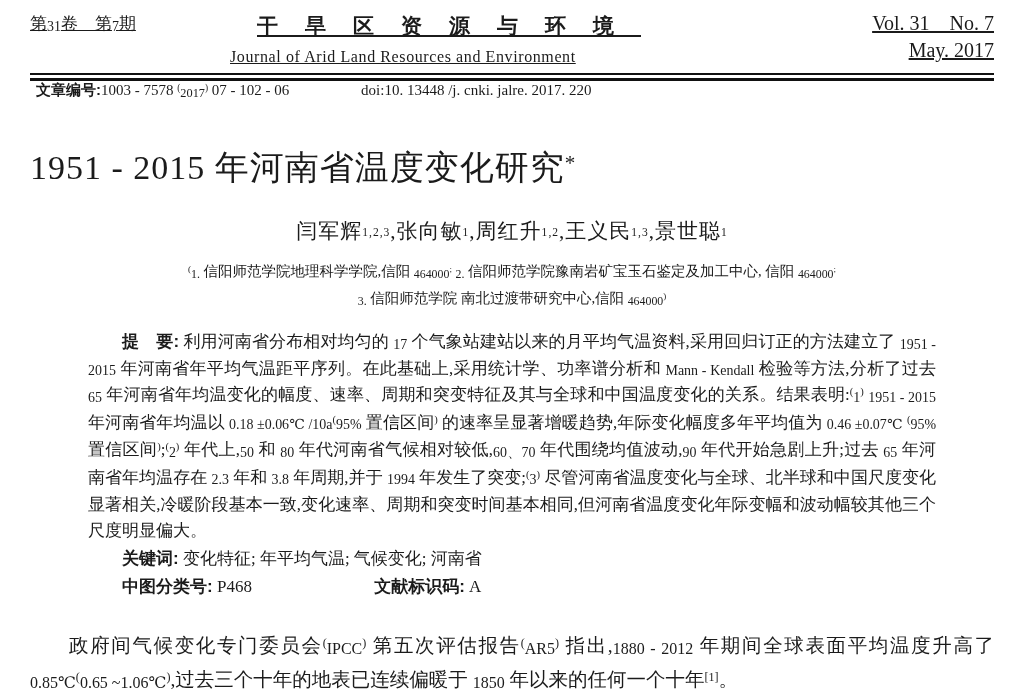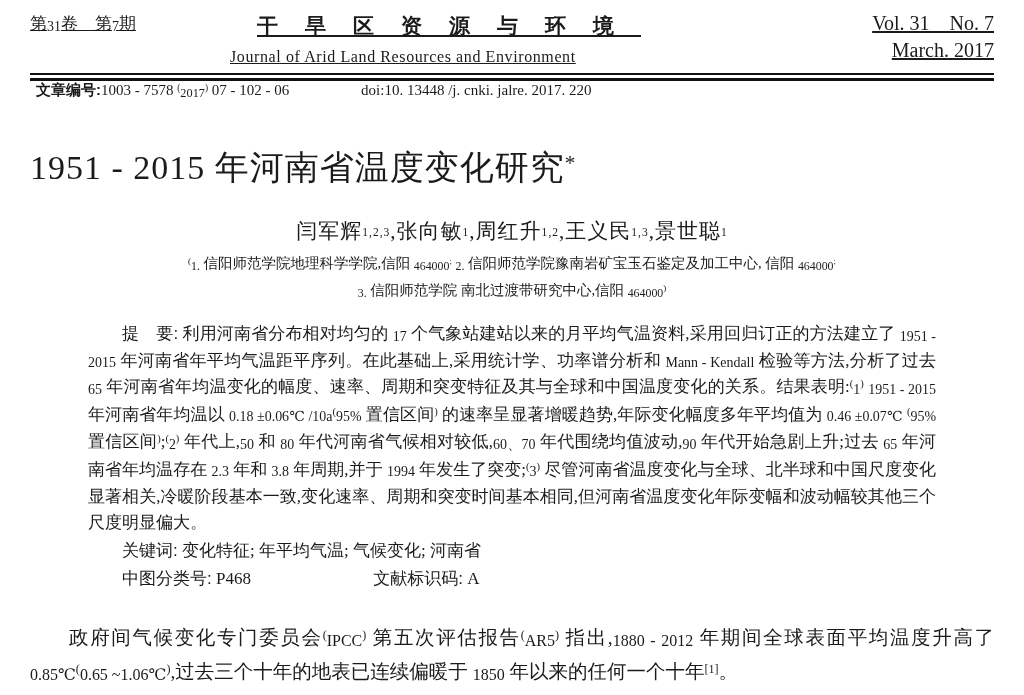--- a/index.html
+++ b/index.html
@@ -27,25 +27,25 @@
 
   .double-rule{margin-top:7px;height:3px;border-top:2px solid #111;border-bottom:3px solid #111;}
 
   
   .meta-row{font-size:15px;padding-left:6px;}
   .meta-doi{margin-left:68px;}
 
   
   .title{font-size:34px;font-weight:400;text-align:left;margin:45px 0 0 0;letter-spacing:1px;}
   .authors{font-size:21px;text-align:center;margin-top:26px;letter-spacing:1px;}
-  .affil{font-size:14.5px;text-align:center;margin-top:6px;line-height:25px;}
+  .affil{font-size:14.5px;text-align:center;margin-top:14px;line-height:25px;}
 
   
   .abstract{margin:16px 28px 0 28px;padding:0 30px;font-size:17px;line-height:25.5px;text-align:justify;text-indent:2em;}
-  .lbl{font-weight:400;font-family:"Liberation Sans","DejaVu Sans",sans-serif;}
+  .lbl{font-weight:700;font-family:"Liberation Sans","DejaVu Sans",sans-serif;}
   .kw-row{margin:3px 28px 0 28px;padding:0 30px 0 calc(30px + 2em);font-size:17px;line-height:26px;}
   .clc-row{margin:2px 28px 0 28px;padding:0 30px 0 calc(30px + 2em);font-size:17px;line-height:26px;}
   .doc-label{margin-left:118px;}
 
   
   .body-par{font-size:19.5px;line-height:31px;margin:30px 0 0 0;text-indent:2em;text-align:justify;}
 </style>
 </head>
 <body>
 
@@ -54,21 +54,21 @@
   <header class="journal-header">
     <div class="hdr-left">
       <div><span>第</span><span class="seg-low">31</span><span>卷　第</span><span class="seg-low">7</span><span>期</span></div>
     </div>
     <div class="hdr-center">
       <div class="journal-cn">干旱区资源与环境</div>
       <div class="journal-en">Journal of Arid Land Resources and Environment</div>
     </div>
     <div class="hdr-right">
       <div>Vol. 31  No. 7</div>
-      <div>March. 2017</div>
+      <div>May. 2017</div>
     </div>
   </header>
 
   <div class="double-rule"></div>
 
   <div class="meta-row">
     <span><span class="seg-b">文章编号:</span><span>1003 - 7578 </span><span class="seg-sup">(</span><span class="seg-low">2017</span><span class="seg-sup">)</span><span> 07 - 102 - 06</span></span>
     <span class="meta-doi">doi:10. 13448 /j. cnki. jalre. 2017. 220</span>
   </div>
 

